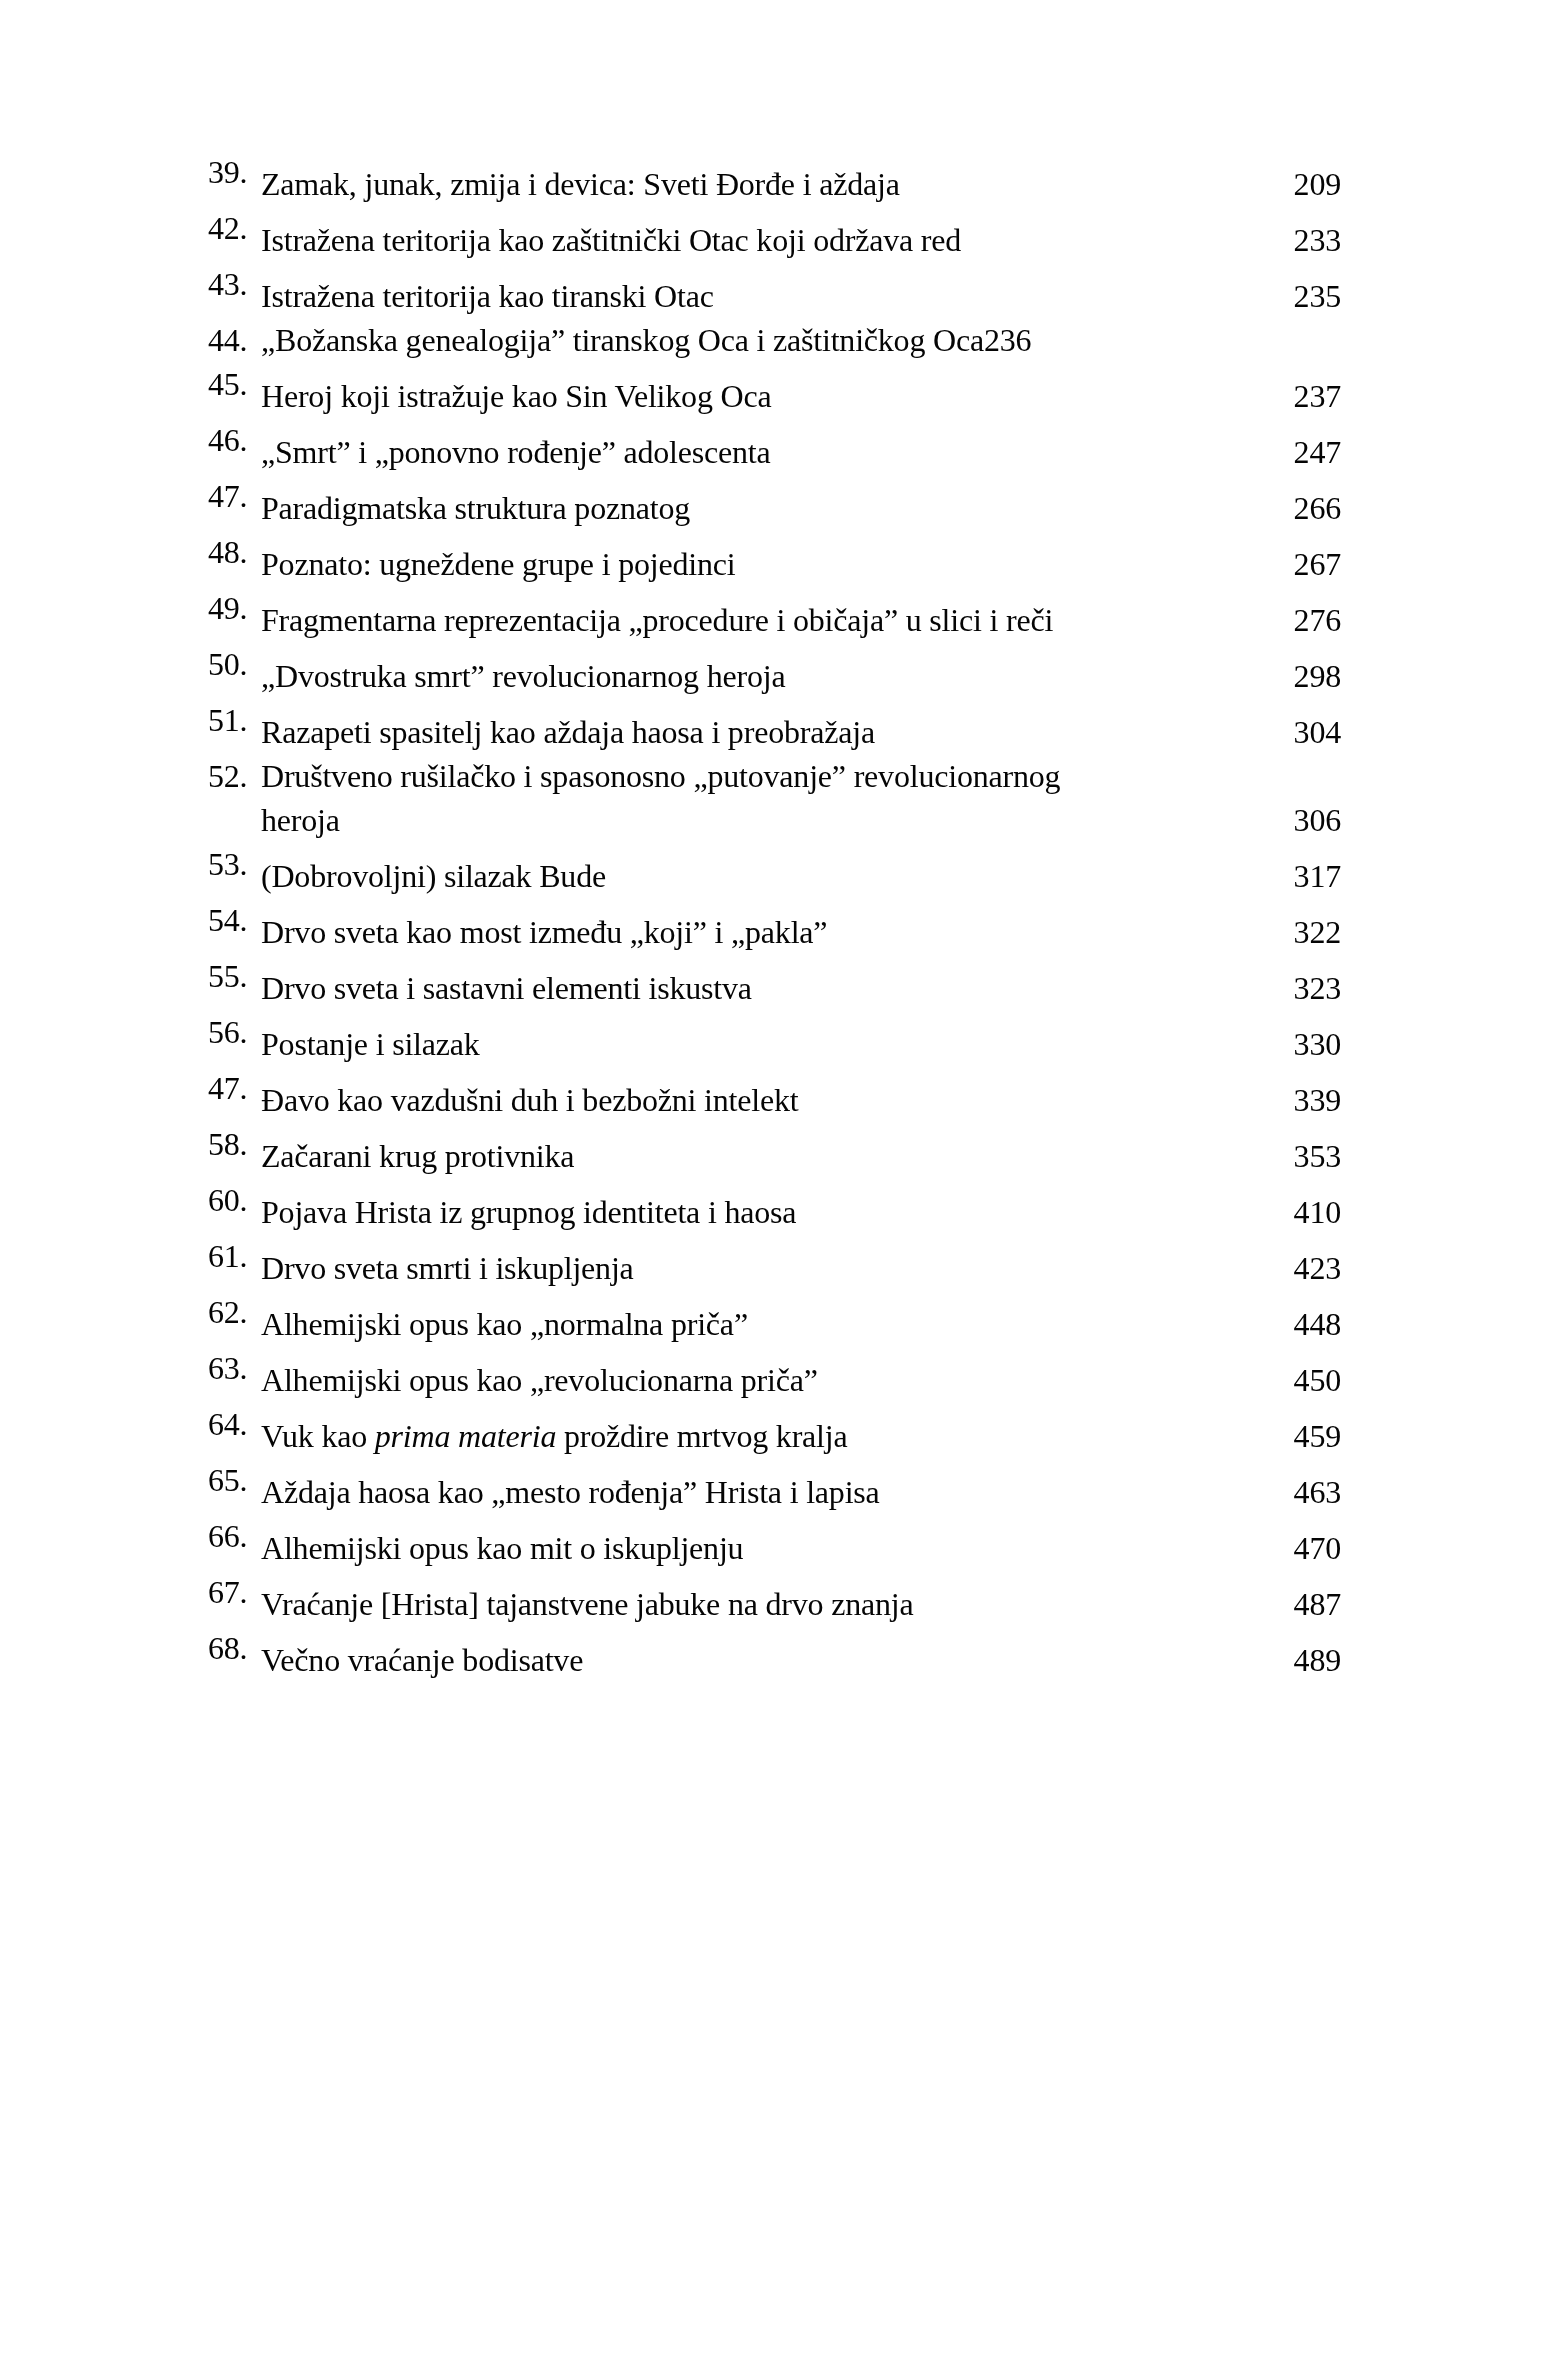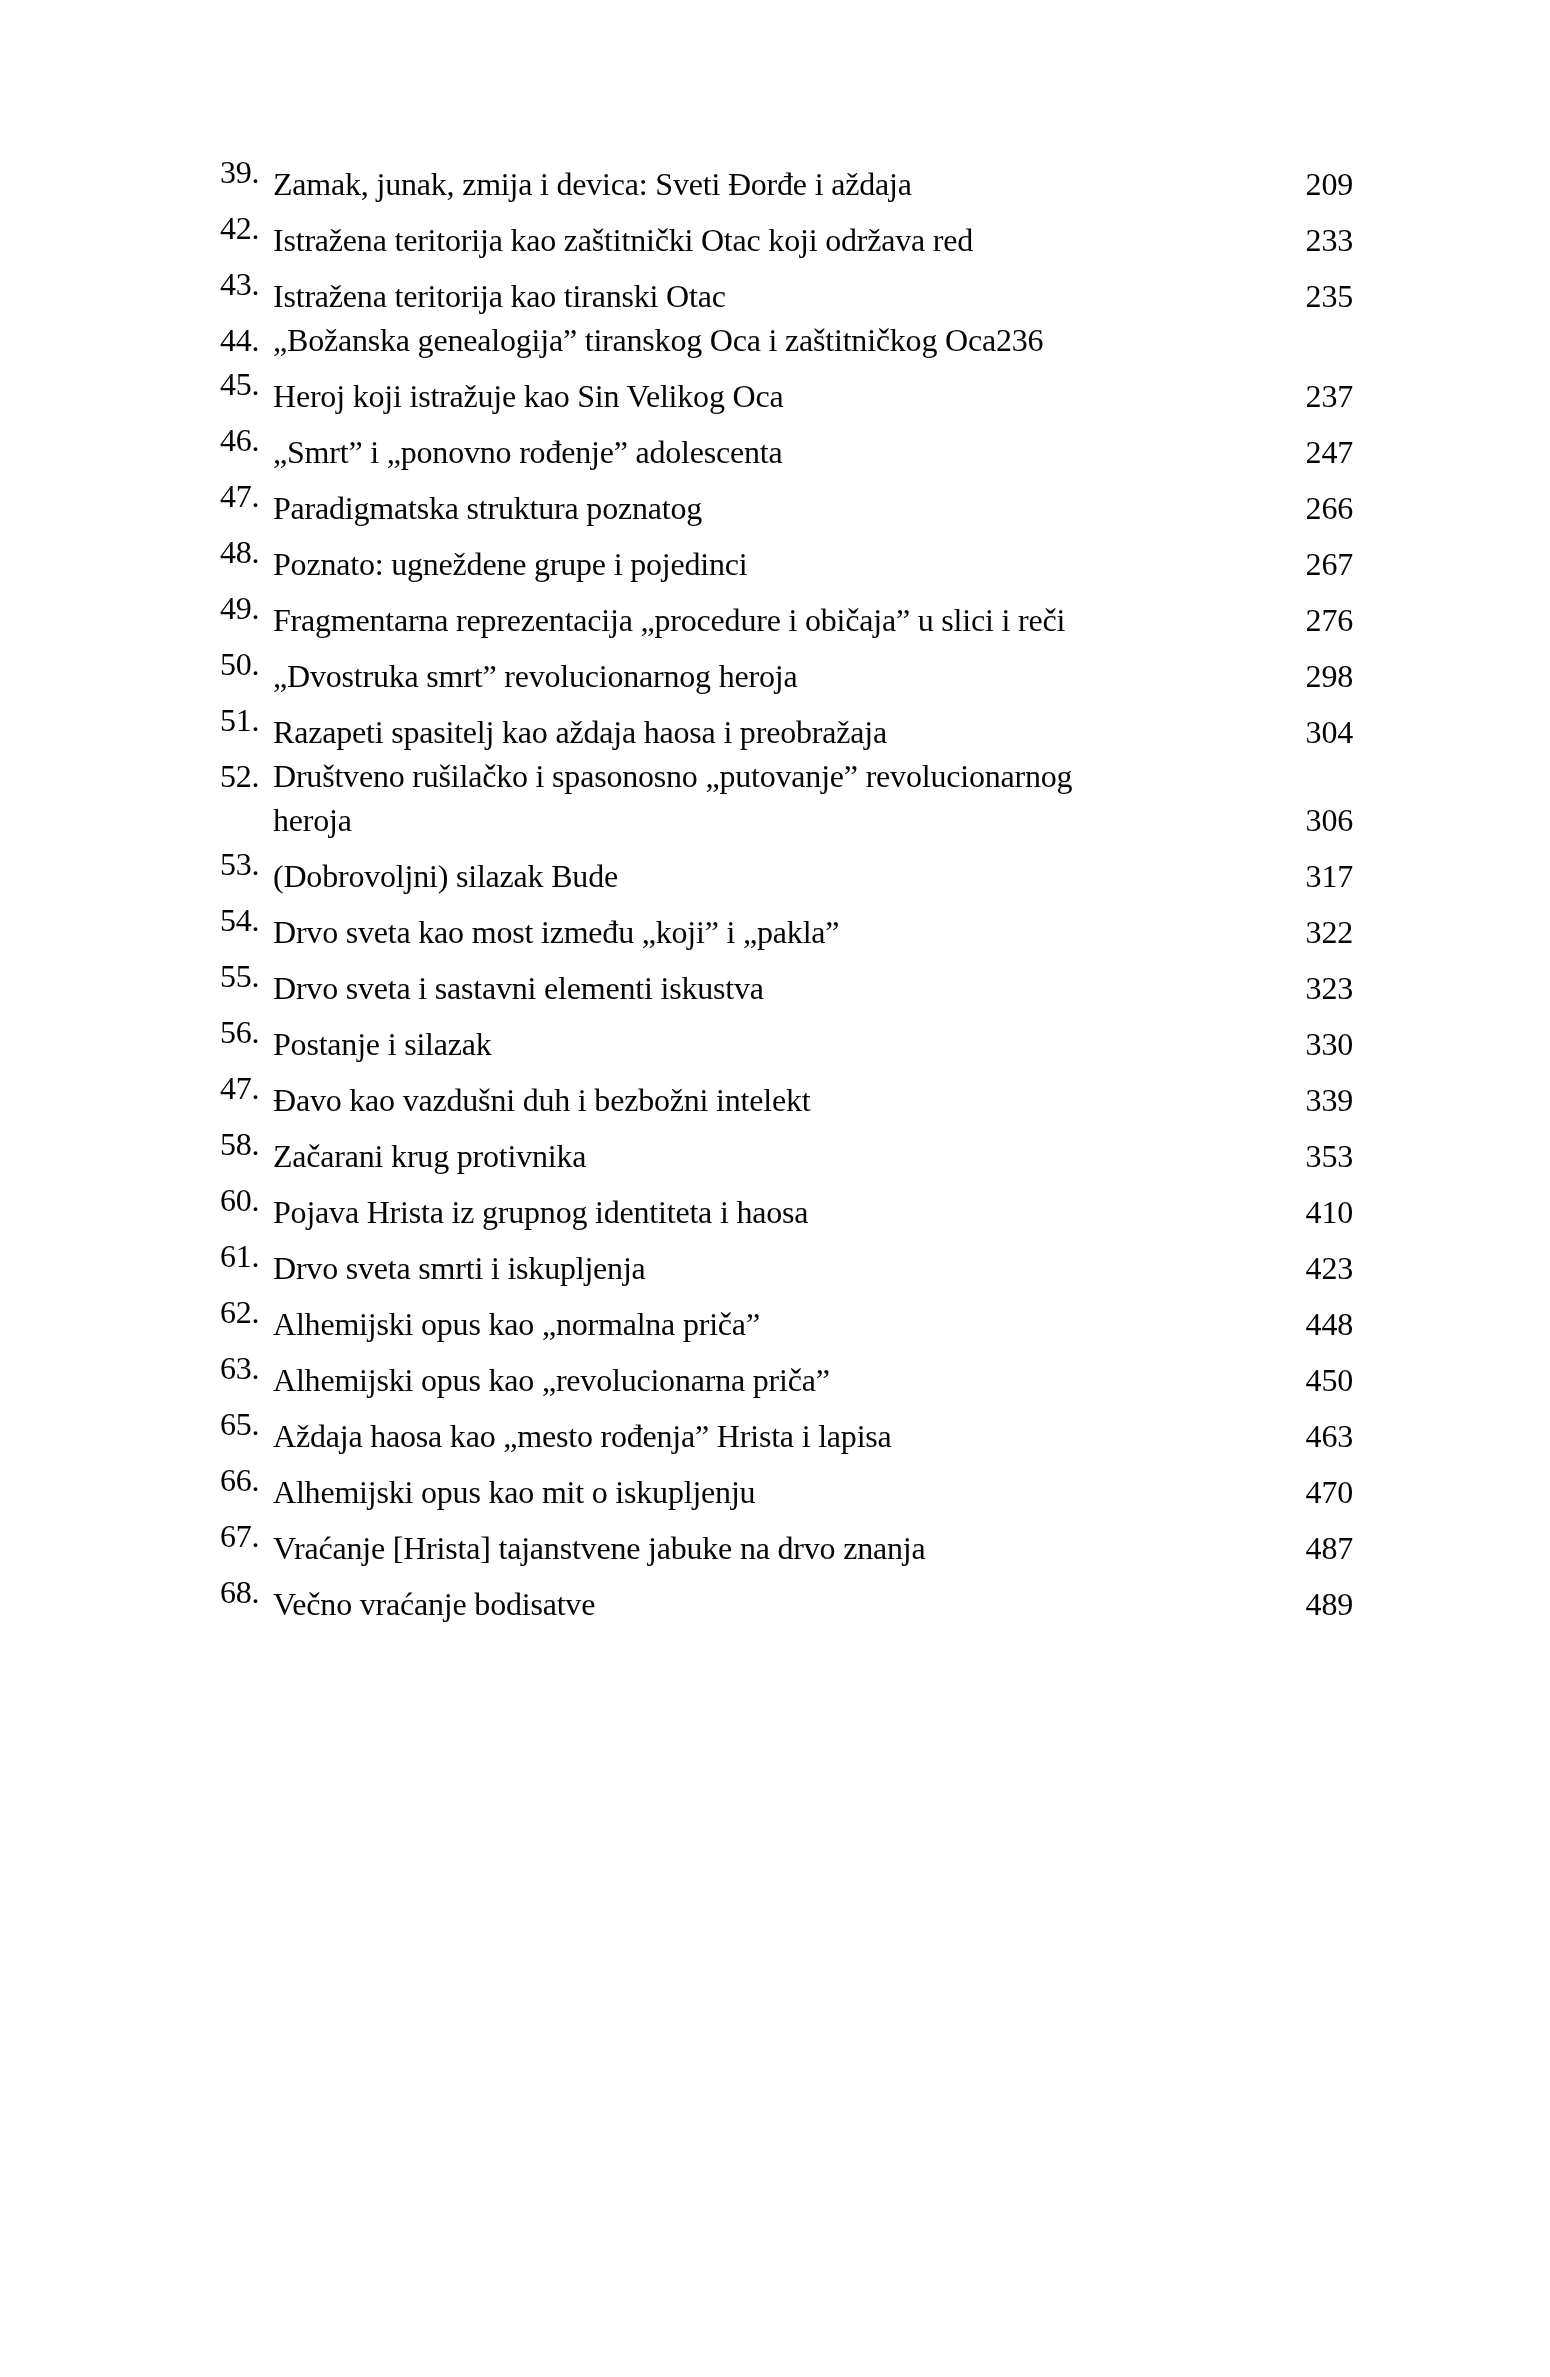--- a/index.html
+++ b/index.html
@@ -10,21 +10,21 @@
     width: 1551px;
     height: 2377px;
     background: #ffffff;
     position: relative;
     font-family: "Liberation Serif", serif;
     color: #050505;
     overflow: hidden;
   }
   .toc {
     position: absolute;
-    left: 220px;
+    left: 208px;
     top: 150px;
     width: 1133px;
     font-size: 32px;
     line-height: 44px;
     letter-spacing: -0.2px;
   }
   .row {
     display: flex;
     align-items: flex-end;
   }
@@ -159,20 +159,25 @@
         <span class="num">62.</span>
         <span class="title"><span>Alhemijski opus kao „normalna priča”</span></span>
         <span class="page">448</span>
       </div>
       <div class="row">
         <span class="num">63.</span>
         <span class="title"><span>Alhemijski opus kao „revolucionarna priča”</span></span>
         <span class="page">450</span>
       </div>
       <div class="row">
+        <span class="num">64.</span>
+        <span class="title"><span>Vuk kao </span><em>prima materia</em><span> proždire mrtvog kralja</span></span>
+        <span class="page">459</span>
+      </div>
+      <div class="row">
         <span class="num">65.</span>
         <span class="title"><span>Aždaja haosa kao „mesto rođenja” Hrista i lapisa</span></span>
         <span class="page">463</span>
       </div>
       <div class="row">
         <span class="num">66.</span>
         <span class="title"><span>Alhemijski opus kao mit o iskupljenju</span></span>
         <span class="page">470</span>
       </div>
       <div class="row">

